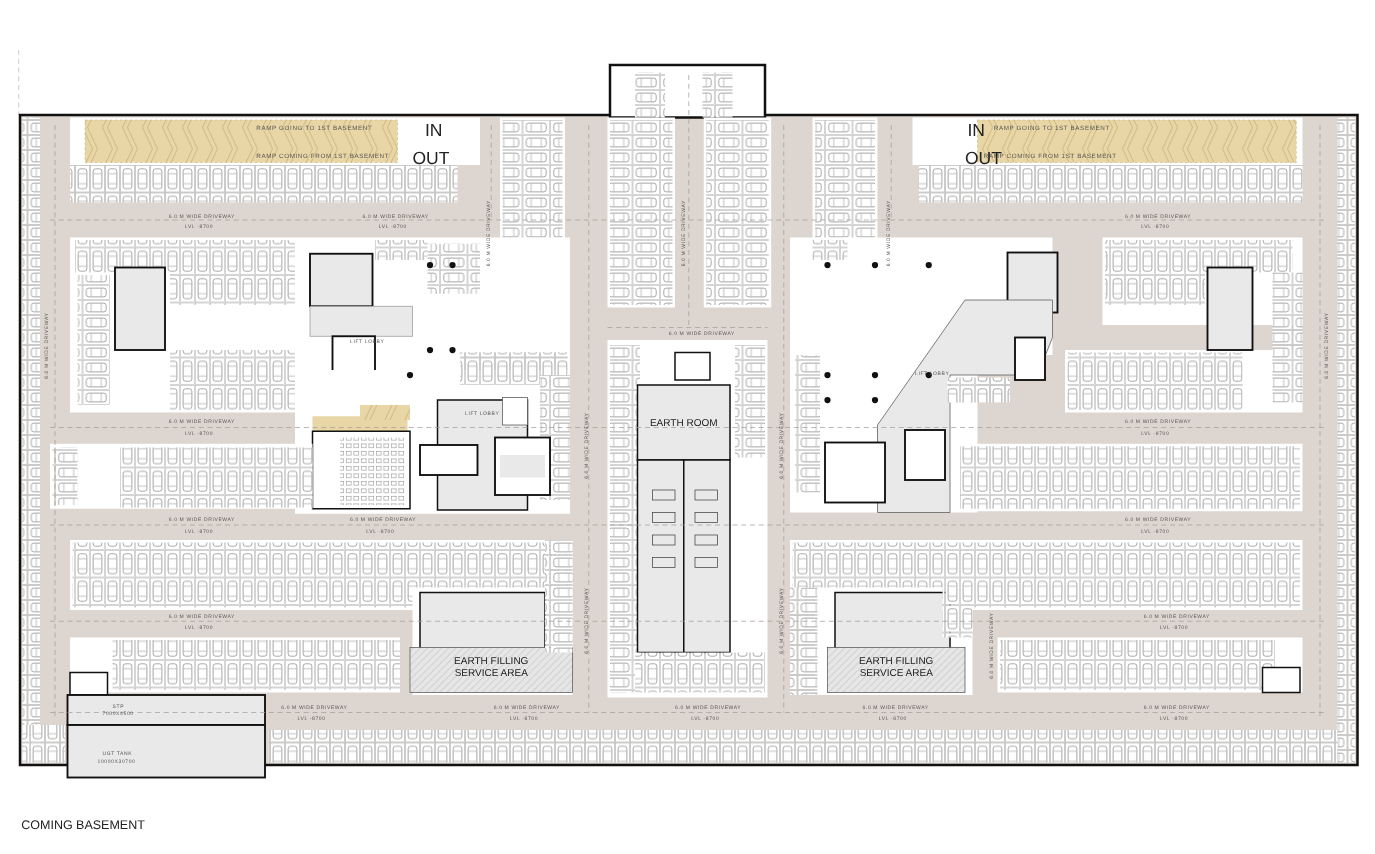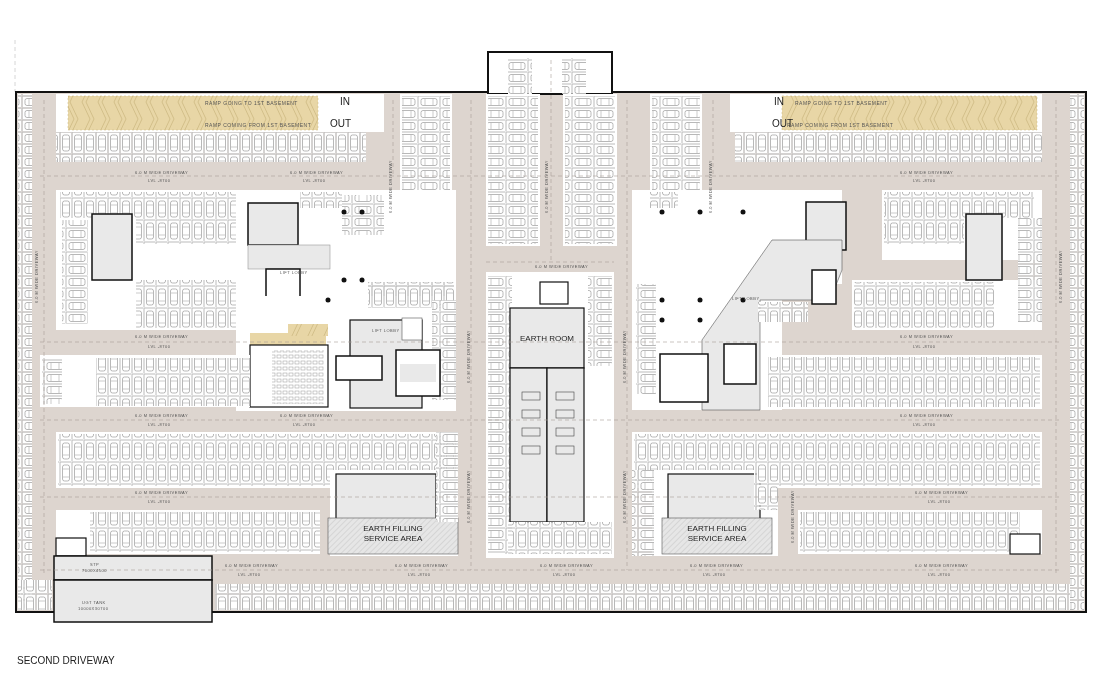--- a/index.html
+++ b/index.html
@@ -1,21 +1,21 @@
 <!DOCTYPE html>
 <html><head>
 <meta charset="utf-8">
 <style>
   html,body{margin:0;padding:0;background:#ffffff;}
   body{width:1100px;height:683px;position:relative;overflow:hidden;font-family:"Liberation Sans",sans-serif;}
   #plan{position:absolute;left:0;top:0;width:1100px;height:683px;}
   .lbl{position:absolute;font-family:"Liberation Sans",sans-serif;color:#222;white-space:nowrap;}
   .tiny{font-size:4px;letter-spacing:0.5px;color:#555;}
   .vtext{writing-mode:vertical-rl;transform:rotate(180deg);}
-  .big{font-size:10px;color:#222;padding-left:12px;}
+  .big{font-size:14px;color:#222;padding-left:12px;}
   .room{font-size:8px;color:#222;text-align:center;line-height:10px;}
   .title{font-size:10px;color:#222;}
 </style>
 </head>
 <body>
 
 <svg id="plan" viewBox="0 0 1100 683" xmlns="http://www.w3.org/2000/svg">
   <defs>
     <pattern id="carV" width="12" height="22" patternUnits="userSpaceOnUse">
       <rect x="0.5" y="0.5" width="11" height="21" fill="#fff" stroke="#bbb" stroke-width="0.5"></rect>
@@ -278,13 +278,13 @@
 
 <div class="lbl tiny" style="left:90px;top:562px;">STP</div>
 <div class="lbl tiny" style="left:82px;top:568px;">7000X4500</div>
 <div class="lbl tiny" style="left:82px;top:600px;">UGT TANK</div>
 <div class="lbl tiny" style="left:78px;top:606px;">10000X30700</div>
 
 <div class="lbl tiny" style="left:280px;top:270px;">LIFT LOBBY</div>
 <div class="lbl tiny" style="left:372px;top:328px;">LIFT LOBBY</div>
 <div class="lbl tiny" style="left:732px;top:296px;">LIFT LOBBY</div>
 
-<div class="lbl title" style="left:17px;top:655px;">SECOND DRIVEWAY</div>
+<div class="lbl title" style="left:17px;top:655px;">COMING BASEMENT</div>
 
 </body></html>

